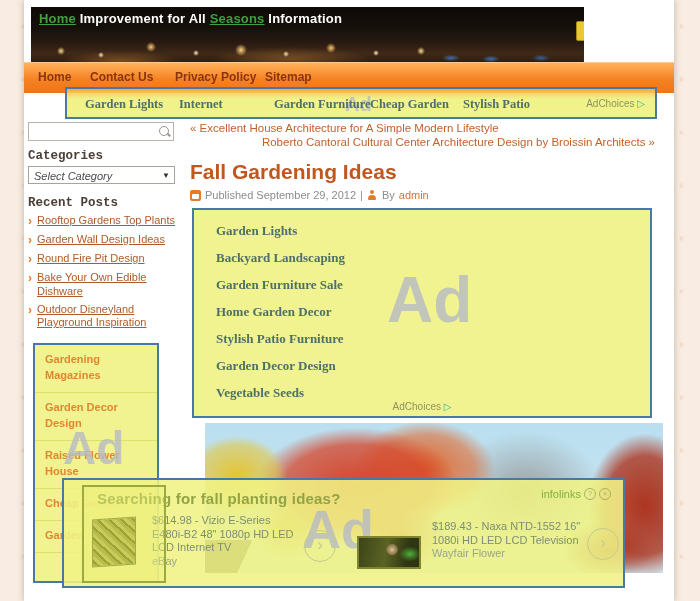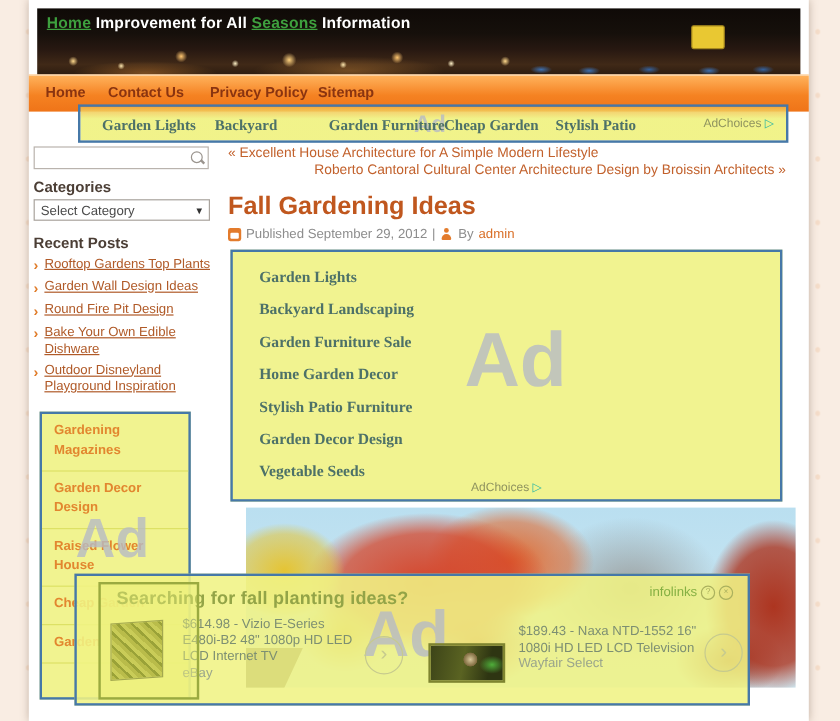--- a/index.html
+++ b/index.html
@@ -13,21 +13,21 @@
     background-image:
       radial-gradient(rgba(224,140,70,0.16) 1.5px, transparent 2.5px),
       radial-gradient(rgba(224,140,70,0.10) 3px, transparent 4px);
     background-size:47px 53px, 83px 71px;
   }
   .abs{position:absolute;}
   
   .page{left:24px;top:0;width:650px;height:601px;background:#fff;
         box-shadow:0 0 7px rgba(90,60,40,0.35);}
   
-  .header-photo{left:31px;top:7px;width:636px;height:55px;overflow:hidden;
+  .header-photo{left:31px;top:7px;width:553px;height:55px;overflow:hidden;
     background:linear-gradient(to bottom,#0f0a07 0%,#16100b 38%,#271811 62%,#402917 85%,#2e1d10 100%);}
   .glows{left:0;top:26px;width:420px;height:29px;
     background-image:
       radial-gradient(circle 3px at 30px 18px,#ffd98c,transparent 4px),
       radial-gradient(circle 2px at 70px 22px,#ffe9b0,transparent 3px),
       radial-gradient(circle 3px at 120px 14px,#ffc670,transparent 5px),
       radial-gradient(circle 2px at 165px 20px,#fff2c8,transparent 3px),
       radial-gradient(circle 4px at 210px 17px,#ffd27e,transparent 6px),
       radial-gradient(circle 2px at 255px 21px,#ffe9b0,transparent 3px),
       radial-gradient(circle 3px at 300px 15px,#ffc670,transparent 5px),
@@ -61,23 +61,23 @@
   .adchoices .tri{color:#2fb6a3;font-size:10px;}
   
   .ad1{left:65px;top:87px;width:592px;height:32px;z-index:30;
        background:linear-gradient(rgba(244,178,66,0.85),rgba(240,242,132,0.95) 10px);border:2px solid #4678a8;box-sizing:border-box;}
   .ad1 .seriflink{top:8px;font-size:12.5px;}
   
   .search-wrap{left:28px;top:122px;width:146px;height:19px;border:1px solid #b9b3ad;background:#fff;box-sizing:border-box;}
   .search-input{position:absolute;left:2px;top:1px;width:122px;height:14px;border:none;outline:none;font-size:11px;background:transparent;}
   .mag{position:absolute;right:4px;top:3px;width:8px;height:8px;border:1.5px solid #9a948e;border-radius:50%;}
   .mag::after{content:"";position:absolute;left:7px;top:7px;width:4px;height:1.5px;background:#9a948e;transform:rotate(45deg);}
-  .side-heading{left:28px;font-size:12.5px;font-weight:bold;color:#4b3e35;}
+  .side-heading{left:28px;font-size:12.5px;font-weight:bold;color:#4b3e35;font-family:Liberation Mono, monospace;}
   .select{left:28px;top:166px;width:147px;height:18px;border:1px solid #a9a39d;background:#fff;box-sizing:border-box;font-size:11px;color:#4b4b4b;cursor:pointer;}
-  .select .val{position:absolute;left:5px;top:3px;}
+  .select .val{position:absolute;left:5px;top:3px;font-style:italic;}
   .select .caret{position:absolute;right:4px;top:4px;font-size:8px;color:#333;}
   .recent{left:28px;top:214px;width:152px;}
   .recent-item{display:flex;margin-bottom:4px;line-height:1.25;}
   .recent-item .bullet{color:#e07b28;font-weight:bold;font-size:12px;margin-right:5px;}
   .recent-item a{font-size:11px;color:#b05a28;text-decoration:underline;cursor:pointer;}
   
   .sidead{left:33px;top:343px;width:126px;height:240px;z-index:10;overflow:hidden;}
   .sidead .item{padding:7px 6px 8px 10px;border-bottom:1px solid #dde165;
     font-size:11px;font-weight:bold;color:#e2862f;line-height:1.45;cursor:pointer;}
   .sidead .wm{position:absolute;left:28px;top:80px;font-size:46px;}
@@ -152,21 +152,21 @@
   <div class="abs navbar">
     <span class="abs nav-item" style="left:14px">Home</span>
     <span class="abs nav-item" style="left:66px">Contact Us</span>
     <span class="abs nav-item" style="left:151px">Privacy Policy</span>
     <span class="abs nav-item" style="left:241px">Sitemap</span>
   </div>
 
   <div class="abs ad1">
     <span class="abs wm" style="left:278px;top:5px;font-size:20px">Ad</span>
     <span class="abs seriflink" style="left:18px">Garden Lights</span>
-    <span class="abs seriflink" style="left:112px">Backyard</span>
+    <span class="abs seriflink" style="left:112px">Internet</span>
     <span class="abs seriflink" style="left:207px">Garden Furniture</span>
     <span class="abs seriflink" style="left:303px">Cheap Garden</span>
     <span class="abs seriflink" style="left:396px">Stylish Patio</span>
     <span class="abs adchoices" style="right:10px;top:9px">
       <span>AdChoices</span>
       <span class="tri">▷</span>
     </span>
   </div>
 
   <div class="abs search-wrap">
@@ -260,17 +260,17 @@
       <div class="prod-text">E480i-B2 48" 1080p HD LED</div>
       <div class="prod-text">LCD Internet TV</div>
       <div class="prod-src">eBay</div>
     </div>
     <div class="abs arrow-circle" style="left:240px;top:50px">›</div>
 
     <div class="abs thumb2" style="z-index:3"></div>
     <div class="abs" style="left:368px;top:40px;width:180px">
       <div class="prod-text">$189.43 - Naxa NTD-1552 16"</div>
       <div class="prod-text">1080i HD LED LCD Television</div>
-      <div class="prod-src">Wayfair Select</div>
+      <div class="prod-src">Wayfair Flower</div>
     </div>
     <div class="abs arrow-circle" style="left:523px;top:48px">›</div>
   </div>
 </div>
 
 </body></html>

